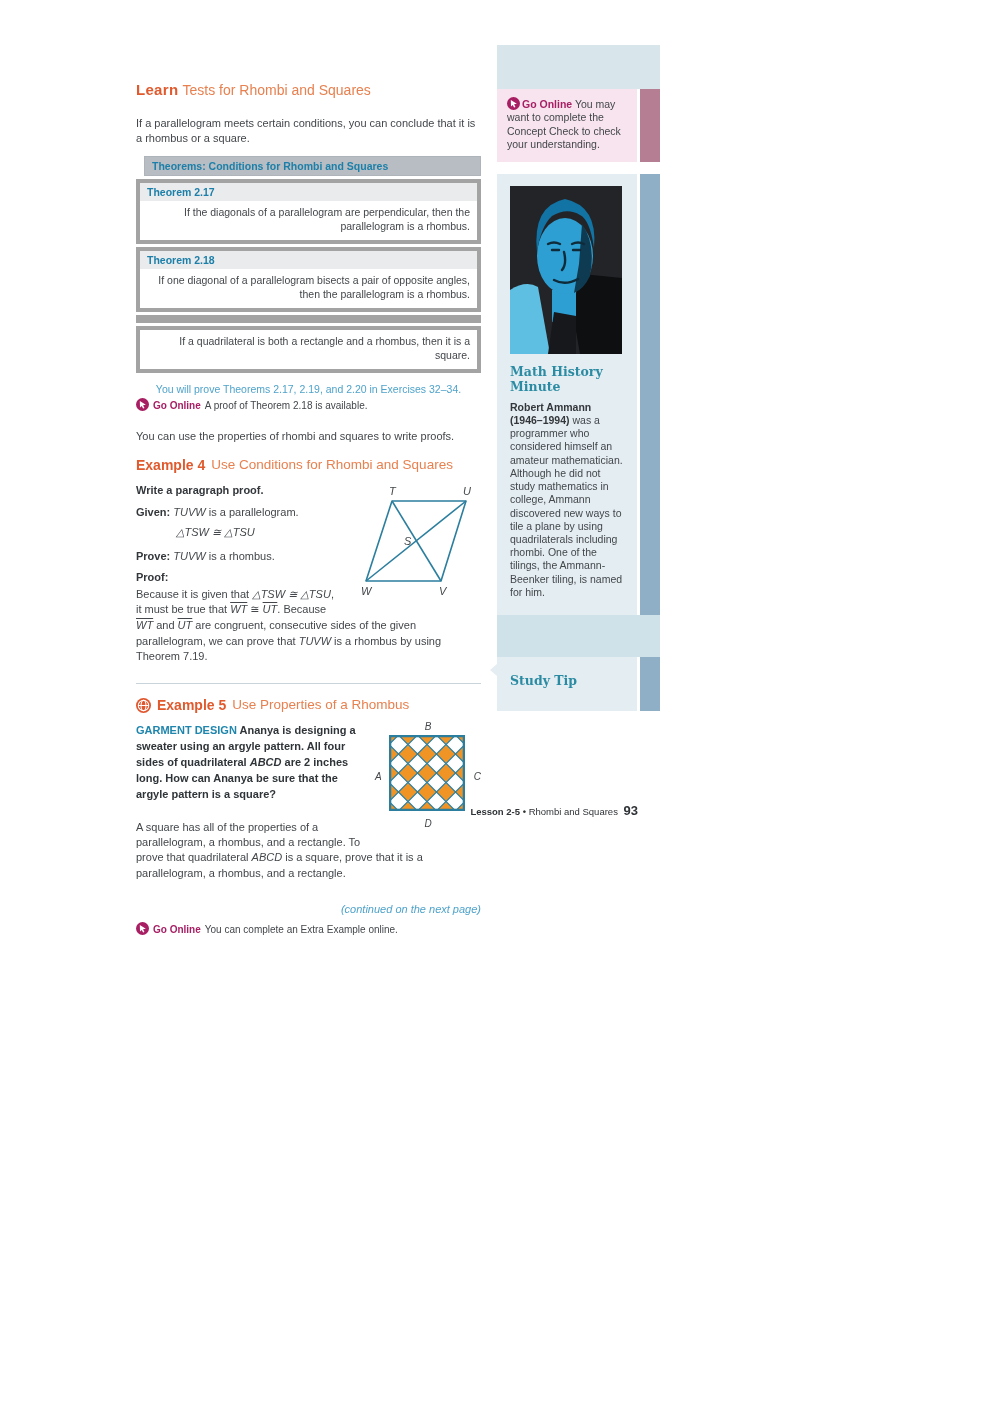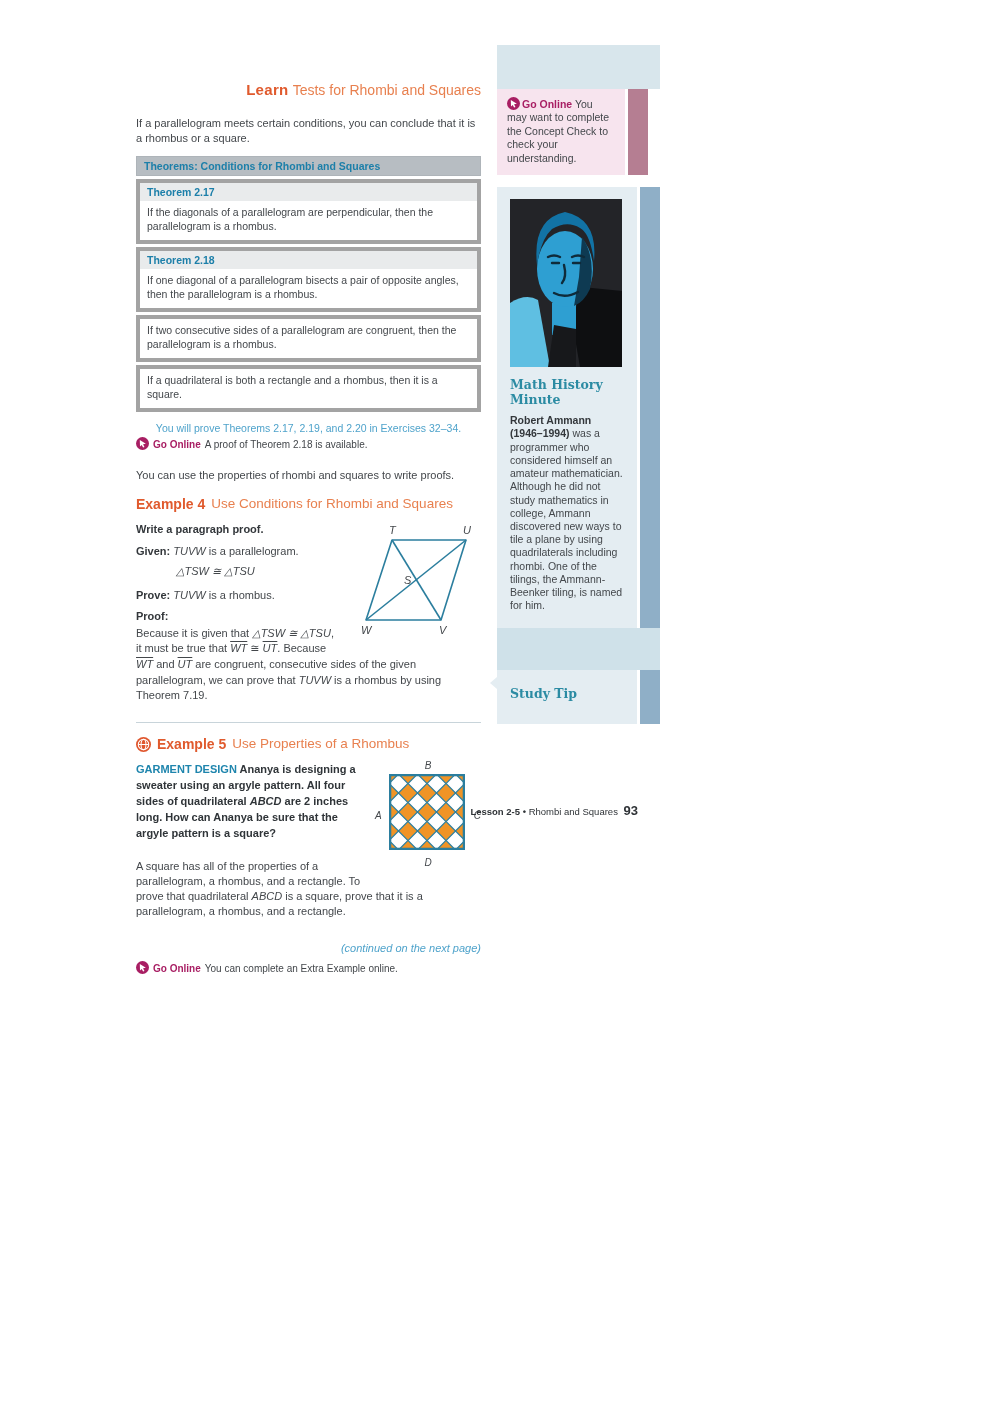--- a/index.html
+++ b/index.html
@@ -1,30 +1,30 @@
 <!DOCTYPE html>
 <html><head>
 <meta charset="utf-8">
 <style>
   html,body{margin:0;padding:0;background:#ffffff;}
   .page{position:relative;width:992px;height:1403px;background:#fff;
         font-family:"Liberation Sans",sans-serif;color:#43474B;overflow:hidden;}
 
   
   .main-col{position:absolute;left:136px;top:82px;width:345px;}
-  .learn-h{margin:0 0 9px;font-size:15px;line-height:1.1;text-align:right;}
+  .learn-h{margin:0 0 9px;font-size:15px;line-height:1.1;}
   .h-label{color:#E05A2D;font-weight:bold;letter-spacing:.3px;}
   .h-title{color:#E8804F;font-weight:normal;font-size:14px;}
   .body-p{font-size:11px;line-height:1.38;margin:17px 0 10px;}
 
   .t-header{background:#B7BDC2;color:#1C7FA9;font-weight:bold;font-size:10.5px;
-            padding:3px 7px;border:1px solid #AEB4B9;}
+            padding:3px 7px;border:1px solid #AEB4B9;margin-left:8px;}
   .theorem{margin-top:3px;border:4px solid #a3a3a3;}
   .t-label{background:#E9EBEC;color:#1C7FA9;font-weight:bold;font-size:10.5px;padding:3px 7px;}
-  .t-text{background:#fff;font-size:10.5px;line-height:1.38;padding:4px 7px 6px;}
+  .t-text{background:#fff;font-size:10.5px;line-height:1.38;padding:4px 7px 6px;text-align:right;}
 
   .prove-note{color:#4FA3CB;font-size:10.5px;text-align:center;margin:10px 0 4px;}
   .goline{display:flex;align-items:flex-start;gap:4px;font-size:10px;margin:3px 0 9px;line-height:1.3;}
   .goline .glabel{color:#A81E63;font-weight:bold;white-space:nowrap;}
   .go-icon{flex:0 0 13px;width:13px;height:13px;margin-top:-1px;}
 
   .ex-h{margin:14px 0 10px;font-size:14px;line-height:1.1;display:flex;align-items:center;gap:6px;}
   .ex-label{color:#E05A2D;font-weight:bold;}
   .ex-title{color:#E8804F;font-weight:normal;font-size:13.5px;}
   .globe-icon{width:15px;height:15px;flex:0 0 15px;}
@@ -55,21 +55,21 @@
   .footer .f-bold{font-weight:bold;}
   .footer .f-page{font-weight:bold;font-size:13px;margin-left:3px;}
 
   
   .sidebar{position:absolute;left:497px;top:45px;width:163px;}
   .band-top{height:44px;background:#D8E6EC;}
   .s-row{display:flex;align-items:stretch;}
   .strip{width:20px;margin-left:3px;}
   .strip.mauve{background:#B57E92;}
   .strip.steel{background:#8FAFC7;}
-  .pink-box{width:128px;box-sizing:border-box;background:#F7E4EE;padding:9px 10px 10px;
+  .pink-box{width:140px;box-sizing:border-box;background:#F7E4EE;padding:9px 10px 10px;
             font-size:10.5px;line-height:1.28;color:#43474B;}
   .pink-box .glabel{color:#A81E63;font-weight:bold;}
   .pink-box .go-icon{vertical-align:-2px;margin-right:2px;}
   .s-gap{height:12px;}
   .side-box{width:140px;box-sizing:border-box;background:#E4EDF2;padding:12px 13px 16px;position:relative;}
   .portrait{display:block;width:112px;height:168px;}
   .side-h{font-family:"DejaVu Serif",serif;color:#2B8BA3;font-weight:bold;
           font-size:12.5px;line-height:1.2;margin:10px 0 7px;}
   .side-text{font-size:10.5px;line-height:1.26;margin:0;color:#43474B;}
   .side-text b{color:#33373B;}
@@ -96,21 +96,20 @@
         <div class="t-header">Theorems: Conditions for Rhombi and Squares</div>
         <div class="theorem">
           <div class="t-label">Theorem 2.17</div>
           <div class="t-text">If the diagonals of a parallelogram are perpendicular, then the parallelogram is a rhombus.</div>
         </div>
         <div class="theorem">
           <div class="t-label">Theorem 2.18</div>
           <div class="t-text">If one diagonal of a parallelogram bisects a pair of opposite angles, then the parallelogram is a rhombus.</div>
         </div>
         <div class="theorem">
-          <div class="t-text">If two consecutive sides of a parallelogram are congruent, then the parallelogram is a rhombus.</div>
         </div>
         <div class="theorem">
           <div class="t-text">If a quadrilateral is both a rectangle and a rhombus, then it is a square.</div>
         </div>
       </div>
 
       <p class="prove-note">You will prove Theorems 2.17, 2.19, and 2.20 in Exercises 32–34.</p>
 
       <p class="goline">
         <svg class="go-icon" viewBox="0 0 14 14">

